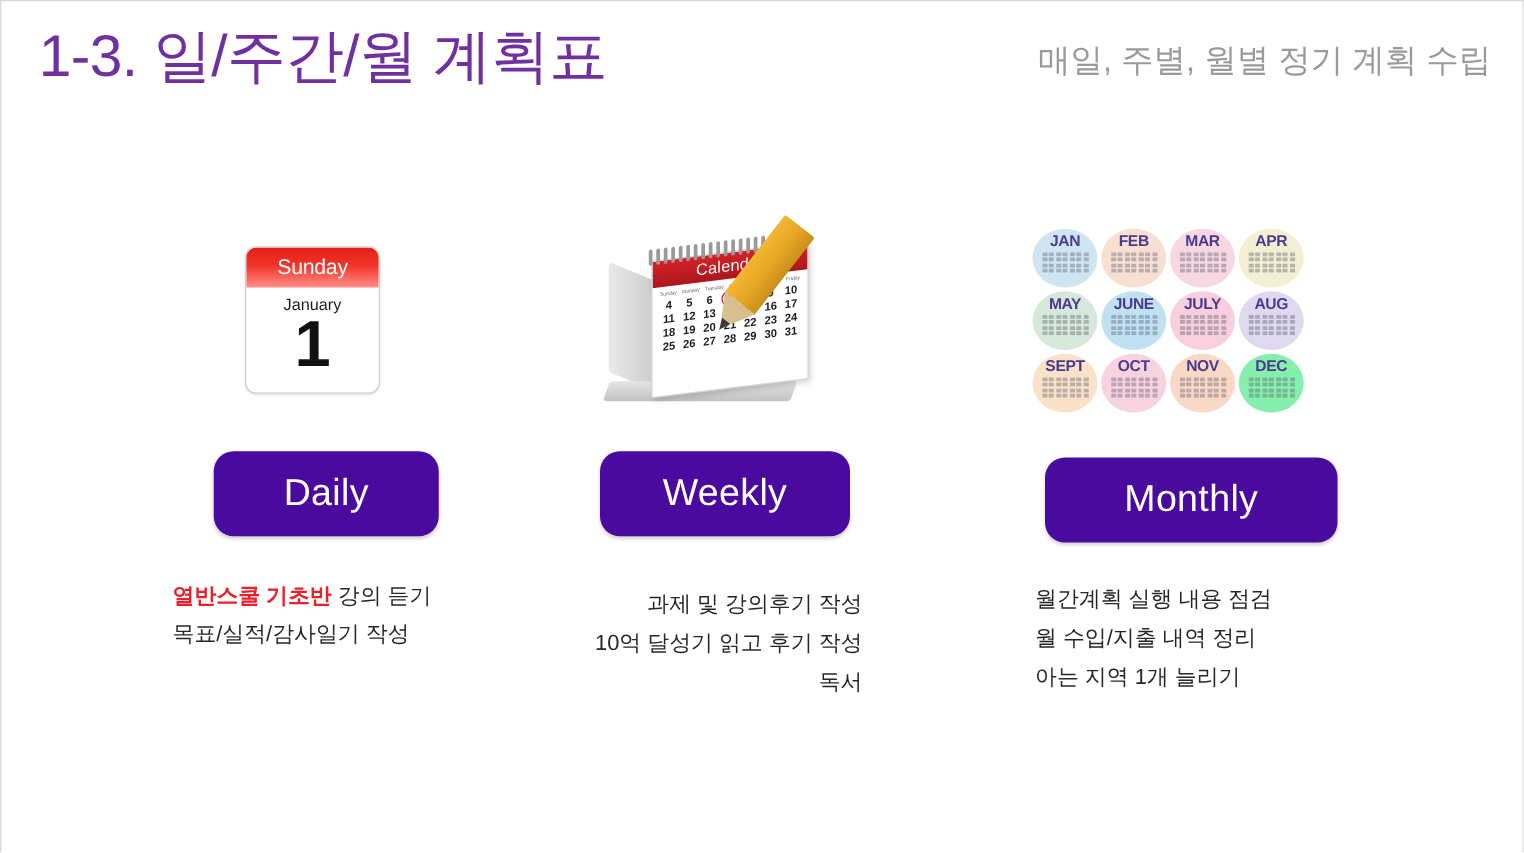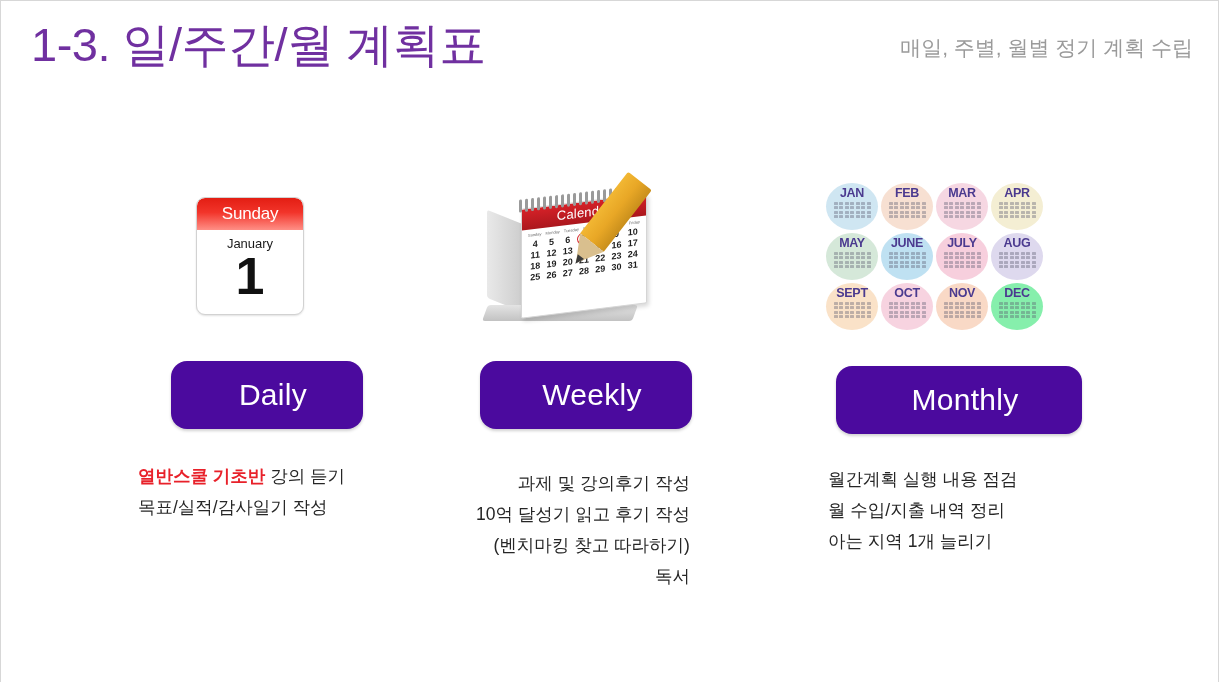--- a/index.html
+++ b/index.html
@@ -30,21 +30,21 @@
     font-size: 47px;
     line-height: 60px;
     color: #7030A0;
     letter-spacing: -0.5px;
     white-space: nowrap;
   }
   .slide-subtitle {
     position: absolute;
     right: 25px;
     top: 32px;
-    font-size: 21px;
+    font-size: 26px;
     line-height: 30px;
     color: #9a9a9a;
     white-space: nowrap;
   }
 
   
   .columns {
     position: absolute;
     left: 0;
     top: 175px;
@@ -77,21 +77,20 @@
     border-radius: 16px;
     background: #4B0A9E;
     color: #ffffff;
     display: flex;
     align-items: center;
     justify-content: center;
     font-size: 30px;
     letter-spacing: 0.3px;
     box-shadow: 0 2px 3px rgba(0,0,0,0.18);
     user-select: none;
-    padding-left: 12px;
   }
   .pill-daily   { left: 45px;  top: 185px; width: 180px; height: 68px; }
   .pill-weekly  { left: 24px;  top: 185px; width: 200px; height: 68px; }
   .pill-monthly { left: 30px;  top: 190px; width: 234px; height: 68px; }
 
   
   .body-text {
     position: absolute;
     font-size: 17.5px;
     line-height: 31px;
@@ -428,21 +427,20 @@
             <div class="pencil-tip"></div>
           </div>
         </div>
       </div>
       <div class="pill pill-weekly">
         <span>Weekly</span>
       </div>
       <div class="body-text">
         <div><span>과제 및 강의후기 작성</span></div>
         <div><span>10억 달성기 읽고 후기 작성</span></div>
-        <div><span>(벤치마킹 찾고 따라하기)</span></div>
         <div><span>독서</span></div>
       </div>
     </div>
 
     <div class="col col-2">
       <div class="icon-wrap">
         <div class="months" id="months-grid">
             <div class="month" style="background: rgb(207, 230, 242);">
               <b>JAN</b>
               <div class="m-mini">

